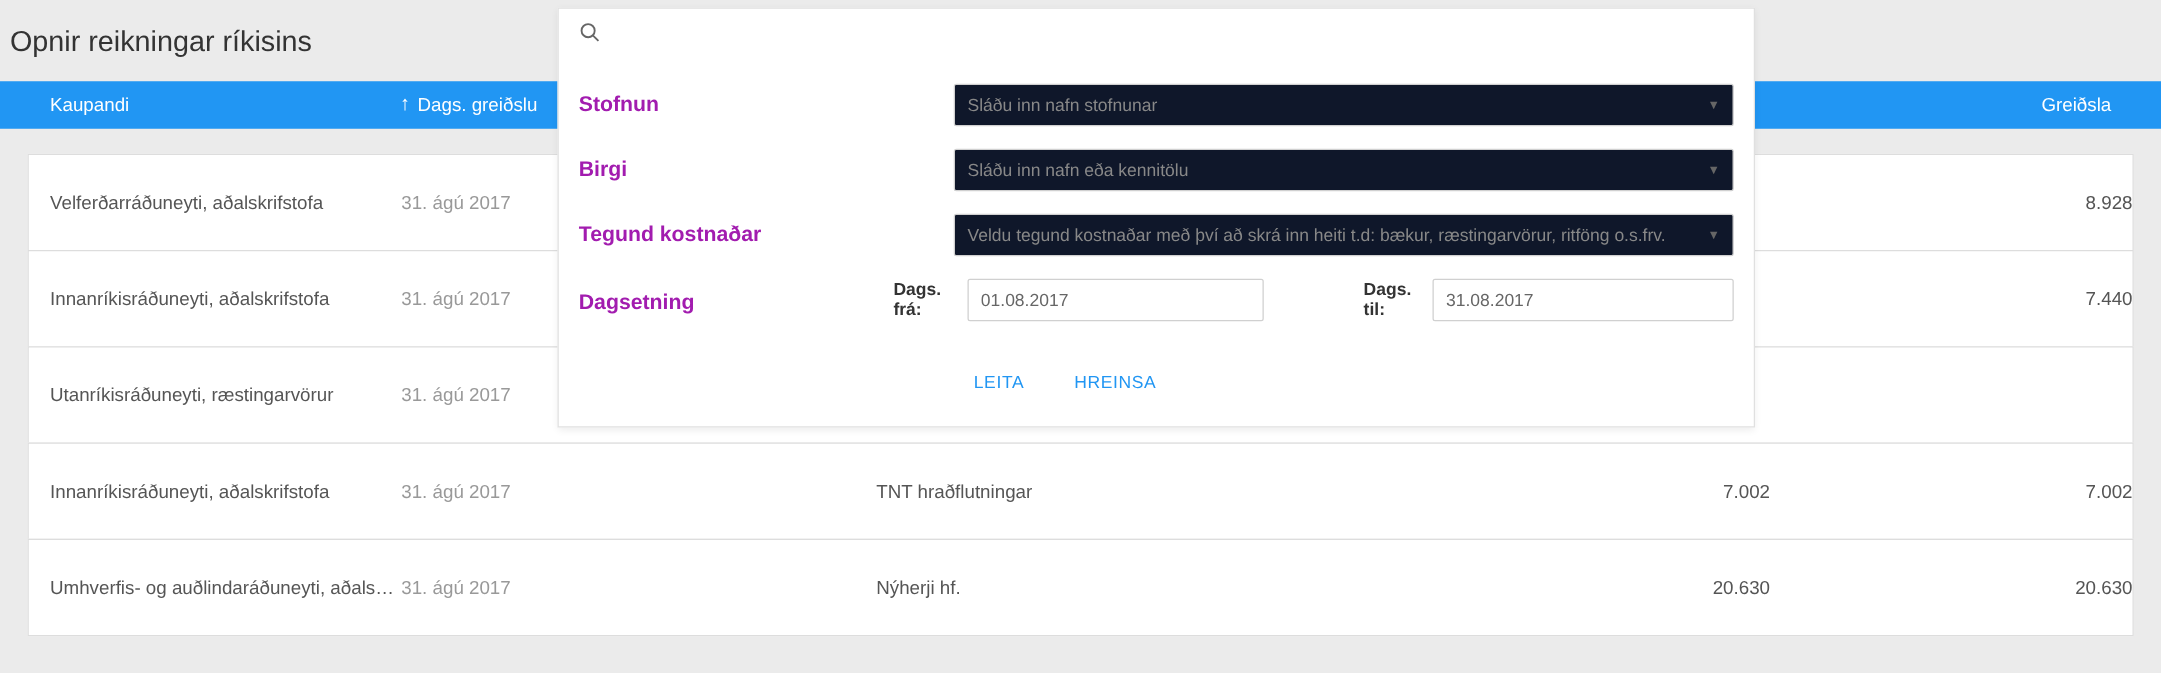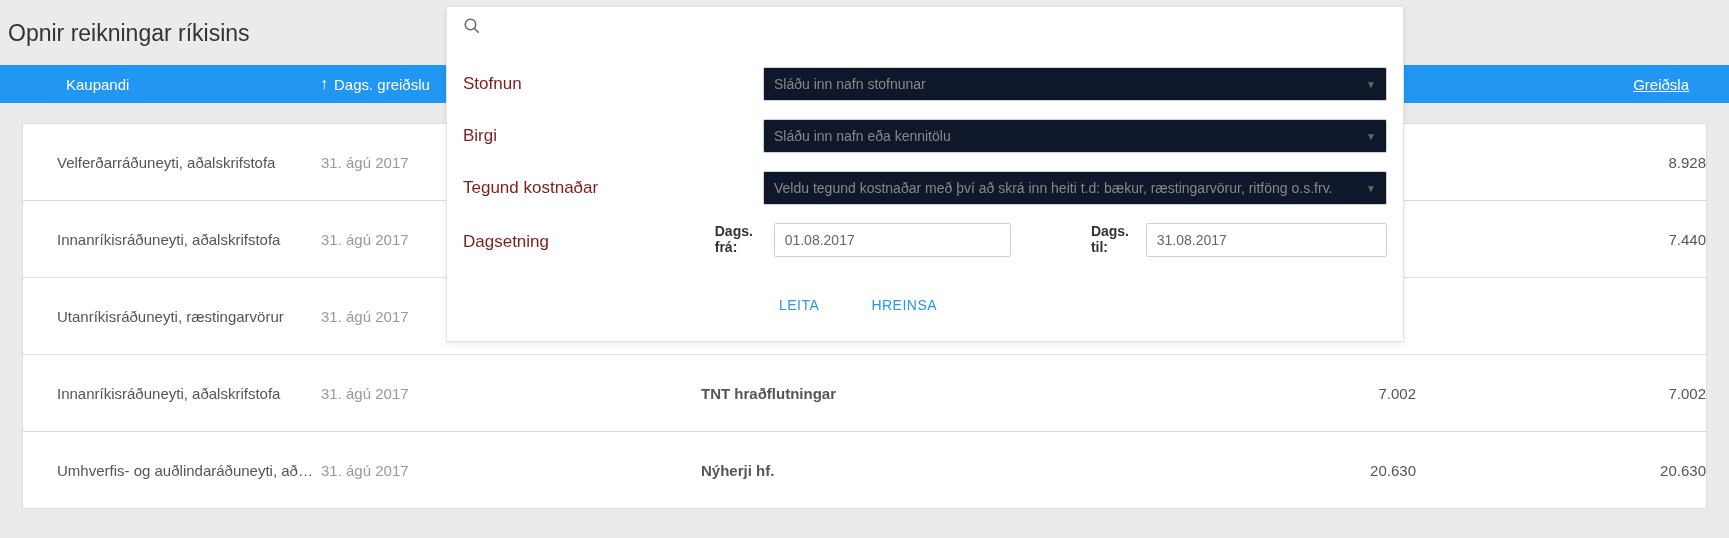--- a/index.html
+++ b/index.html
@@ -24,75 +24,74 @@
     .header-row {
       display: flex;
       background: #2196f3;
       color: #fff;
       font-size: 15px;
       height: 38px;
       align-items: center;
     }
     .hcol-buyer {
       width: 320px;
-      padding-left: 66px;
+      padding-left: 40px;
     }
     .hcol-date {
       width: 380px;
       display: flex;
       align-items: center;
       gap: 6px;
     }
     .hcol-supplier {
       flex: 1;
     }
     .hcol-amount {
       width: 250px;
       text-align: right;
       padding-right: 40px;
     }
     .hcol-payment {
       width: 250px;
       text-align: right;
       padding-right: 40px;
-      text-decoration: underline;
     }
     .arrow-up {
       display: inline-block;
       font-size: 16px;
     }
     .table-area {
       padding: 20px 22px 0 22px;
     }
     .row {
       display: flex;
       align-items: center;
       background: #fff;
       border: 1px solid #ddd;
       height: 78px;
       margin-bottom: -1px;
       font-size: 15px;
       color: #444;
     }
     .cell-buyer {
       width: 298px;
-      padding-left: 34px;
+      padding-left: 17px;
       white-space: nowrap;
       overflow: hidden;
       text-overflow: ellipsis;
       color: #555;
     }
     .cell-date {
       width: 380px;
       color: #999;
     }
     .cell-supplier {
       flex: 1;
       color: #555;
-      font-weight: 700;
+      font-weight: 400;
     }
     .cell-amount {
       width: 250px;
       text-align: right;
       padding-right: 40px;
       color: #555;
     }
     .cell-payment {
       width: 250px;
       text-align: right;
@@ -127,22 +126,22 @@
       padding: 18px 16px 10px 16px;
     }
     .filter-row {
       display: flex;
       align-items: center;
       margin-bottom: 18px;
     }
     .filter-label {
       width: 300px;
       font-size: 17px;
-      font-weight: 400;
-      color: #7f1d1d;
+      font-weight: 700;
+      color: #a21caf;
     }
     .filter-control {
       flex: 1;
     }
     .dropdown {
       width: 100%;
       height: 34px;
       border: 1px solid #d0d0d0;
       border-radius: 2px;
       display: flex;
@@ -177,21 +176,21 @@
       width: 258px;
       height: 34px;
       border: 1px solid #d0d0d0;
       border-radius: 2px;
       padding: 0 10px;
       font-size: 14px;
       color: #666;
     }
     .action-row {
       display: flex;
-      gap: 52px;
+      gap: 40px;
       padding: 18px 0 18px 316px;
     }
     .action-btn {
       color: #2196f3;
       font-size: 14px;
       font-weight: 500;
       letter-spacing: 0.5px;
       cursor: pointer;
     }
   </style>

